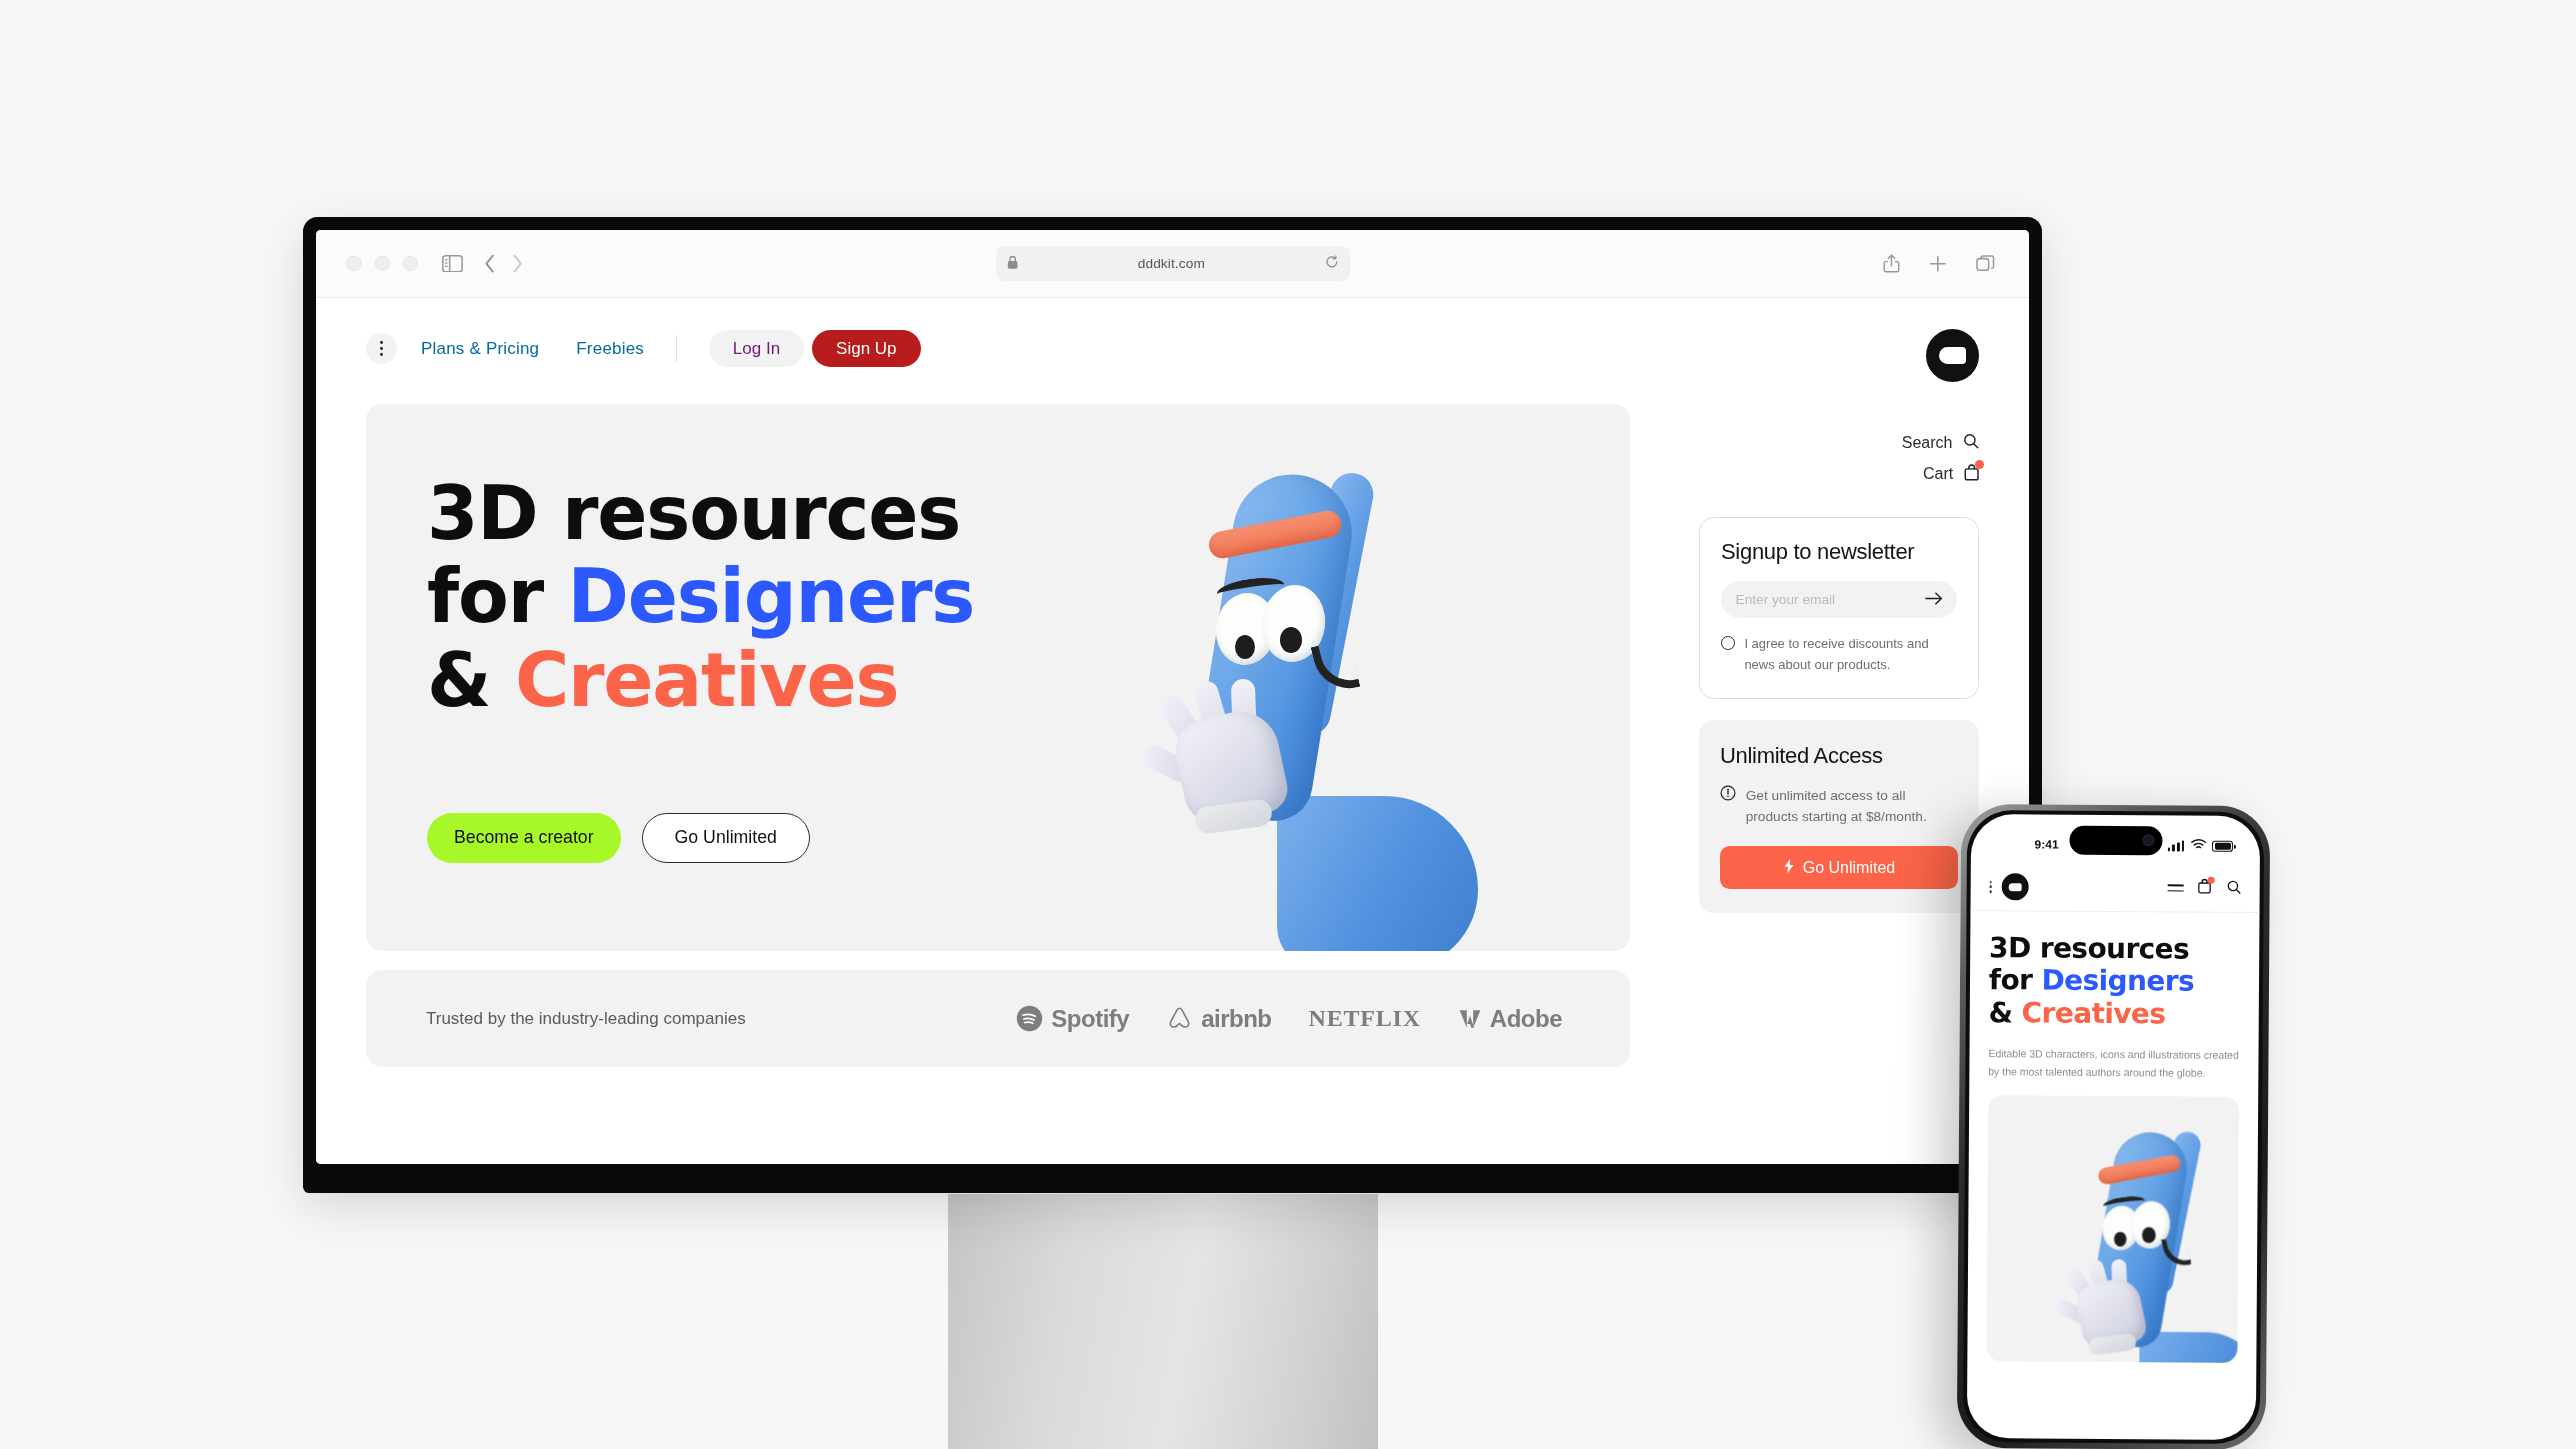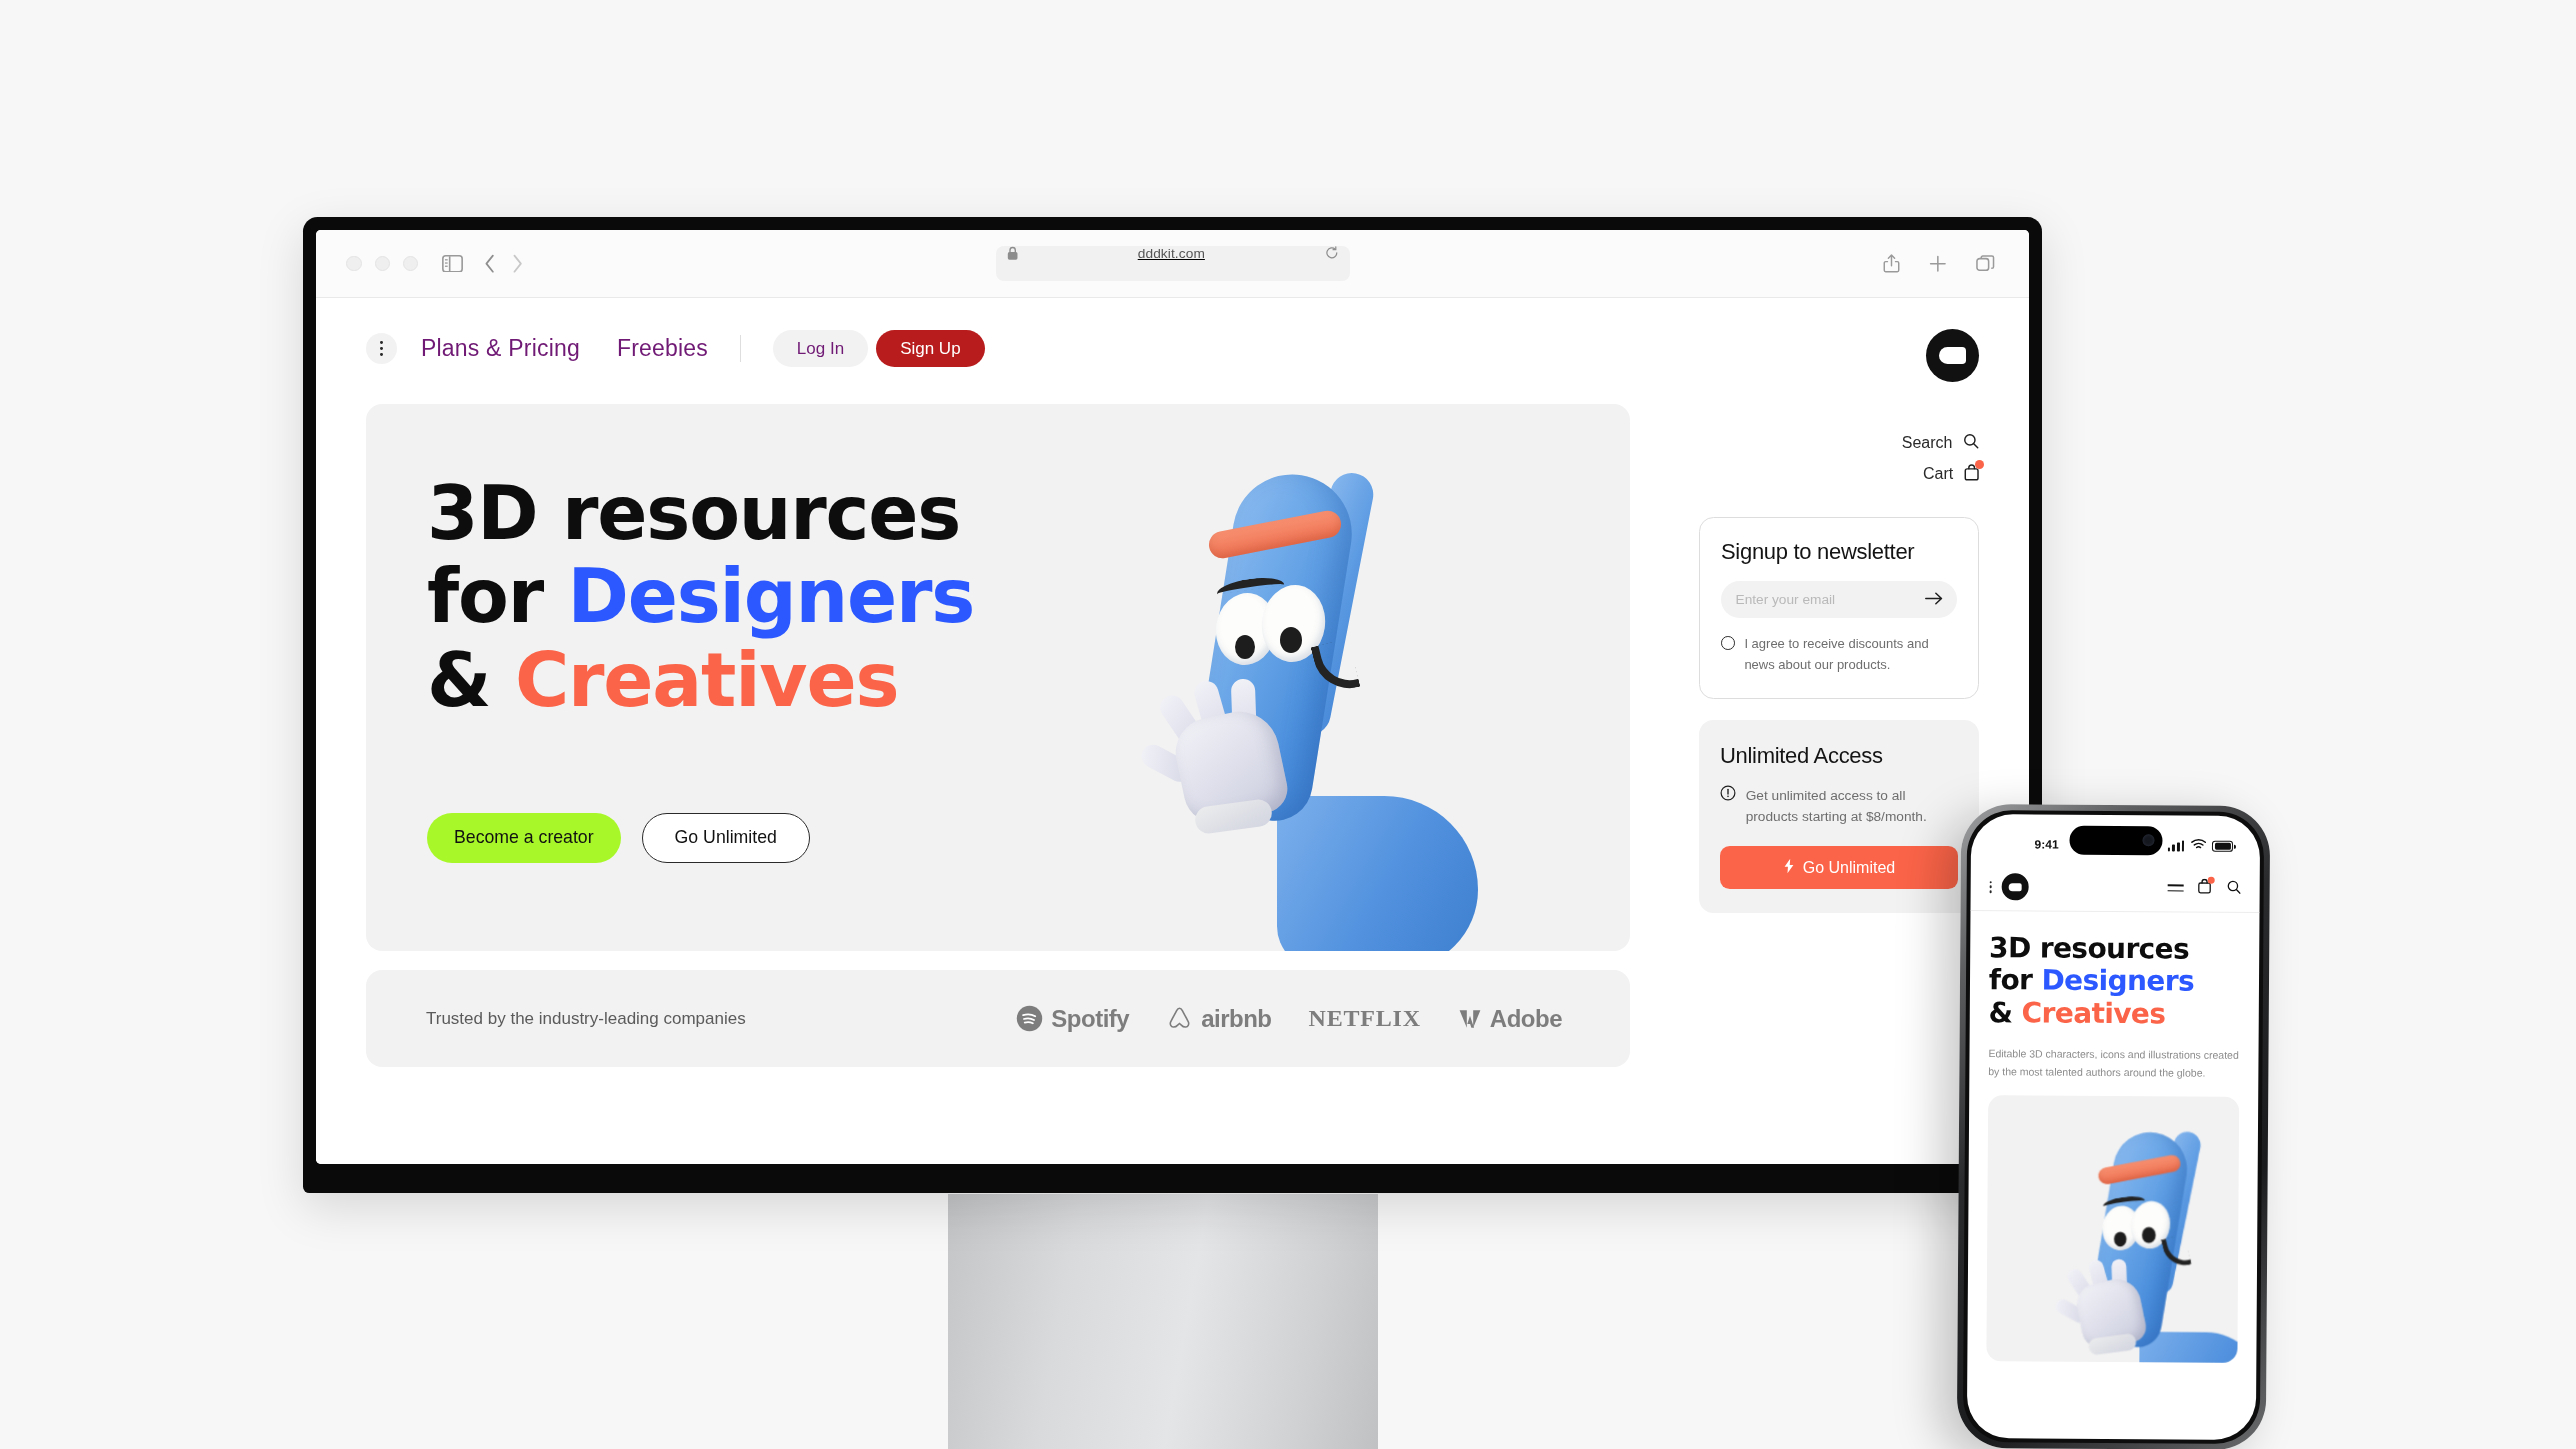--- a/index.html
+++ b/index.html
@@ -47,40 +47,39 @@
   .dot { width: 15.3px; height: 15.3px; border-radius: 50%; background: #efefef; border: 0.8px solid #e4e4e4; }
   .chrome-icon { color: #9a9a9a; display:flex; align-items:center; justify-content:center; }
   #sidebar-toggle { margin-left: 24px; }
   #nav-back { margin-left: 21px; }
   #nav-fwd { margin-left: 16px; color:#c4c4c4; }
 
   #urlbar {
     position: absolute; left: 50%; transform: translateX(-50%);
     width: 354px; height: 35px;
     background: #f1f1f1; border-radius: 8px;
-    display: flex; align-items: flex-start; padding: 0 11.3px;
+    display: flex; align-items: center; padding: 0 11.3px;
     gap: 6.4px;
-    text-decoration: underline;
   }
   #url-text {
     flex: 1; text-align: center;
     font-size: 13.7px; color: #555; letter-spacing:0.1px;
   }
   #safari-right { margin-left: auto; display: flex; align-items: center; gap: 29px; padding-right: 9.7px; }
 
   
   #page { position: relative; width: 100%; height: calc(100% - 68px); background: #fff; padding: 0 50px; }
 
   #topnav { display: flex; align-items: center; height: 101px; gap: 0; }
   #kebab {
     width: 31px; height: 31px; border-radius: 50%; background: #f2f2f2;
     display: flex; flex-direction: column; align-items: center; justify-content: center; gap: 3.2px;
   }
   #kebab i { width: 2.8px; height: 2.8px; border-radius: 50%; background: #2a2a2a; display:block; }
-  .navlink { font-size: 23px; color: #701a75; letter-spacing: 0.2px; }
+  .navlink { font-size: 17px; color: #0369a1; letter-spacing: 0.2px; }
   #nav-plans { margin-left: 24px; }
   #nav-free { margin-left: 37px; }
   #nav-div { width: 0.8px; height: 27px; background: #dedede; margin: 0 32px; }
   #btn-login {
     font-size: 17px; color: #701a75; background:#f2f2f2;
     border-radius: 804px; padding: 8.9px 24px; border: none;
     font-family: inherit;
   }
   #btn-signup {
     font-size: 17px; color: #fff; background:#b91c1c;

